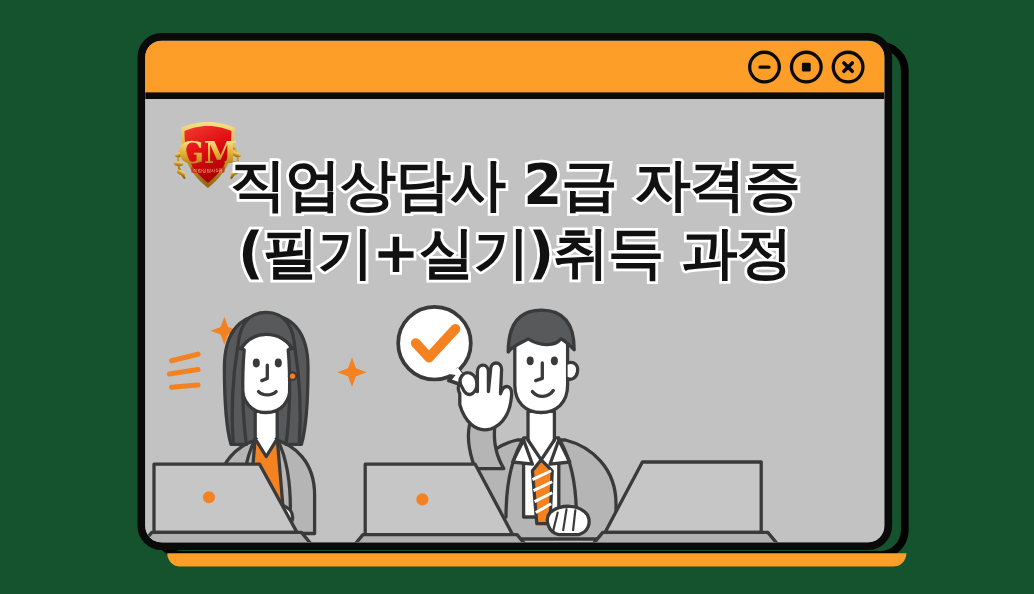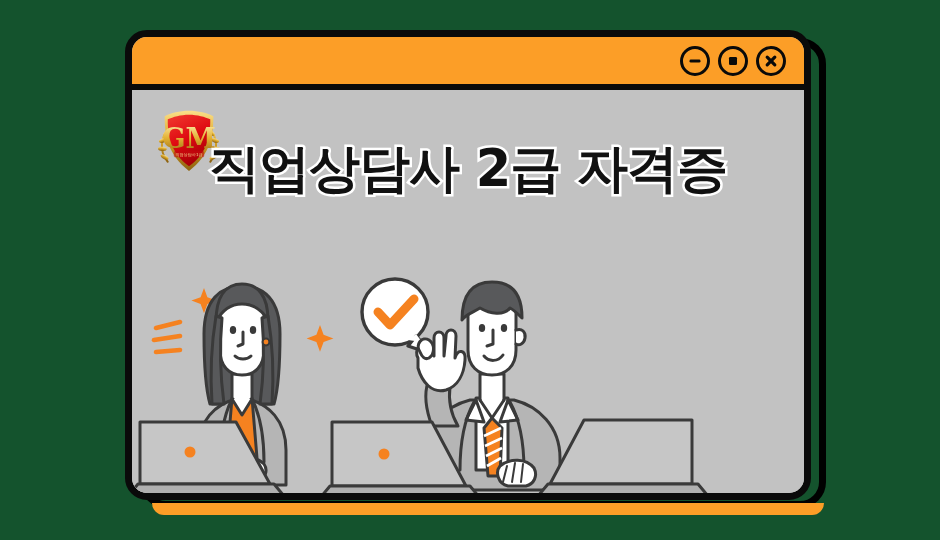--- a/index.html
+++ b/index.html
@@ -218,20 +218,21 @@
 
           <text x="50" y="58" text-anchor="middle" font-family="'DejaVu Serif', 'Liberation Serif', serif" font-weight="bold" font-size="36" fill="url(#letterg)">GM</text>
 
           <rect x="30" y="62" width="40" height="8" rx="2" fill="#C40A0E" opacity="0.55"></rect>
           <text x="50" y="68.6" text-anchor="middle" font-family="'DejaVu Sans', sans-serif" font-size="5.4" fill="#F2D48A">직업상담사1급</text>
         </svg>
       </div>
 
       <div class="headline">
         <div class="headline-line">직업상담사 2급 자격증</div>
+        <div class="headline-line">(필기+실기)취득 과정</div>
       </div>
 
       <div class="illustration">
         <svg viewBox="0 0 672 230" preserveAspectRatio="xMidYMax meet">
 
           <g fill="#F58220">
             <path d="M72 18 L75.4 27.2 L84.6 30.6 L75.4 34 L72 43.2 L68.6 34 L59.4 30.6 L68.6 27.2 Z"></path>
             <path d="M188 55 L191.6 64.8 L201.4 68.4 L191.6 72 L188 81.8 L184.4 72 L174.6 68.4 L184.4 64.8 Z"></path>
           </g>
 

